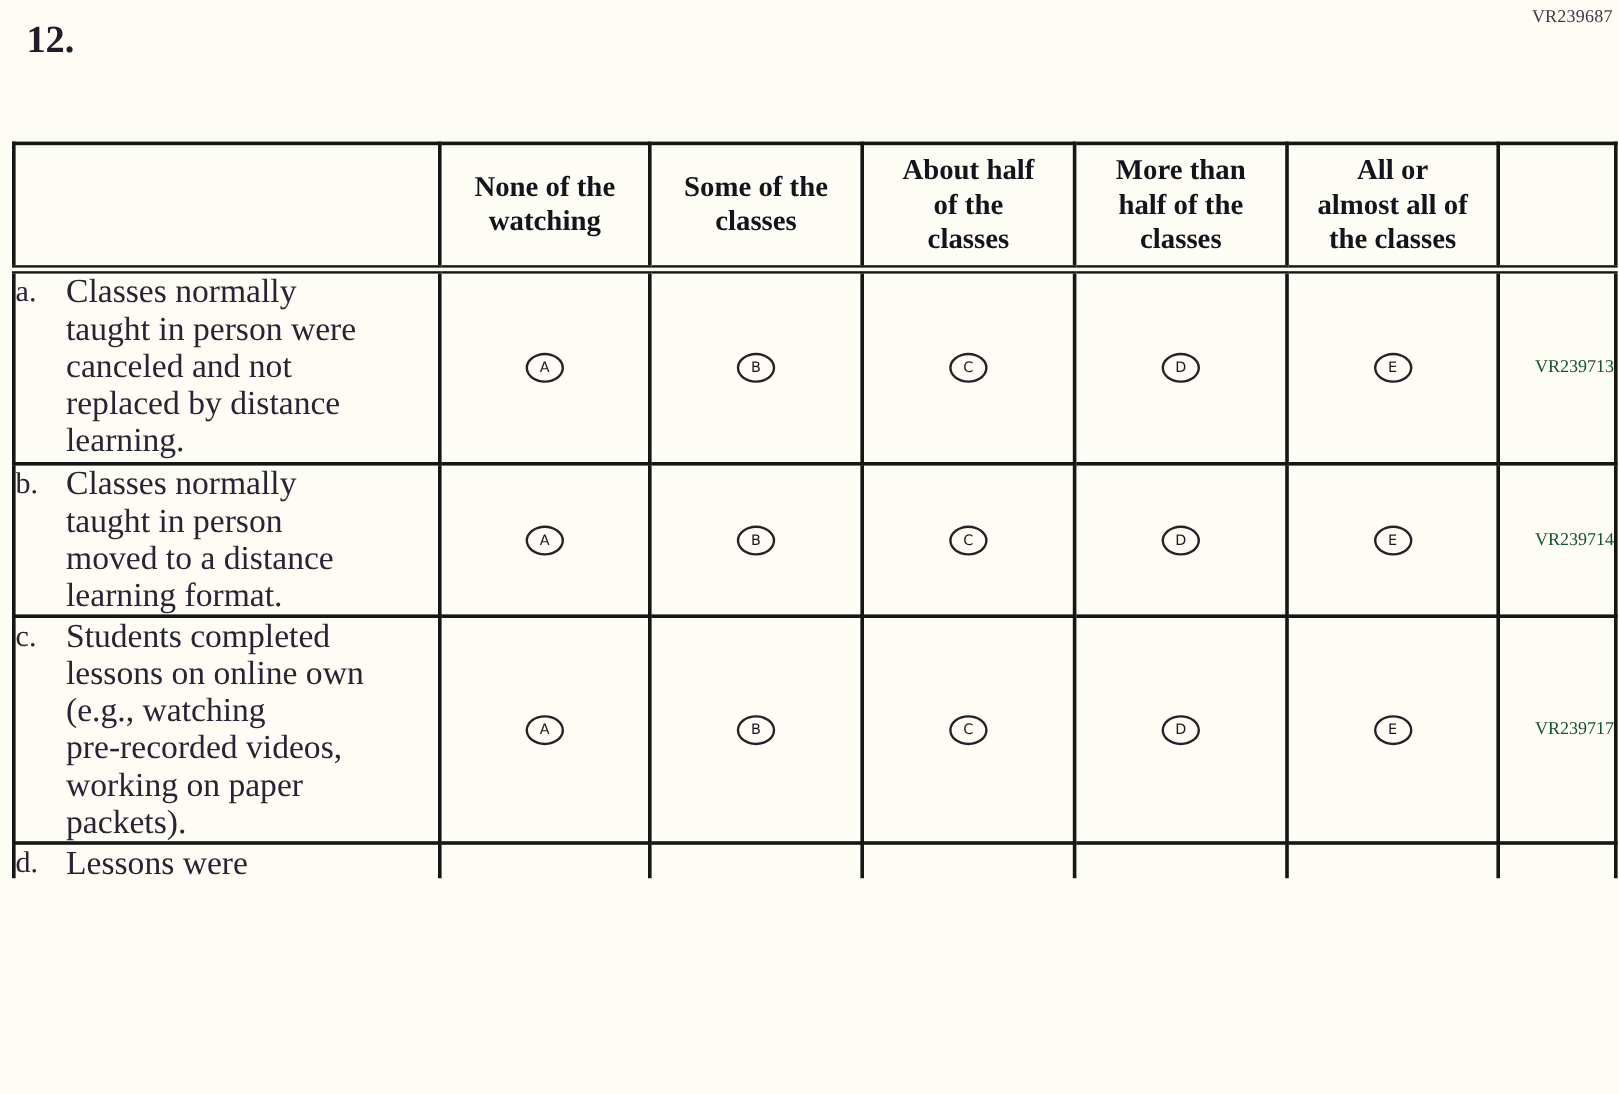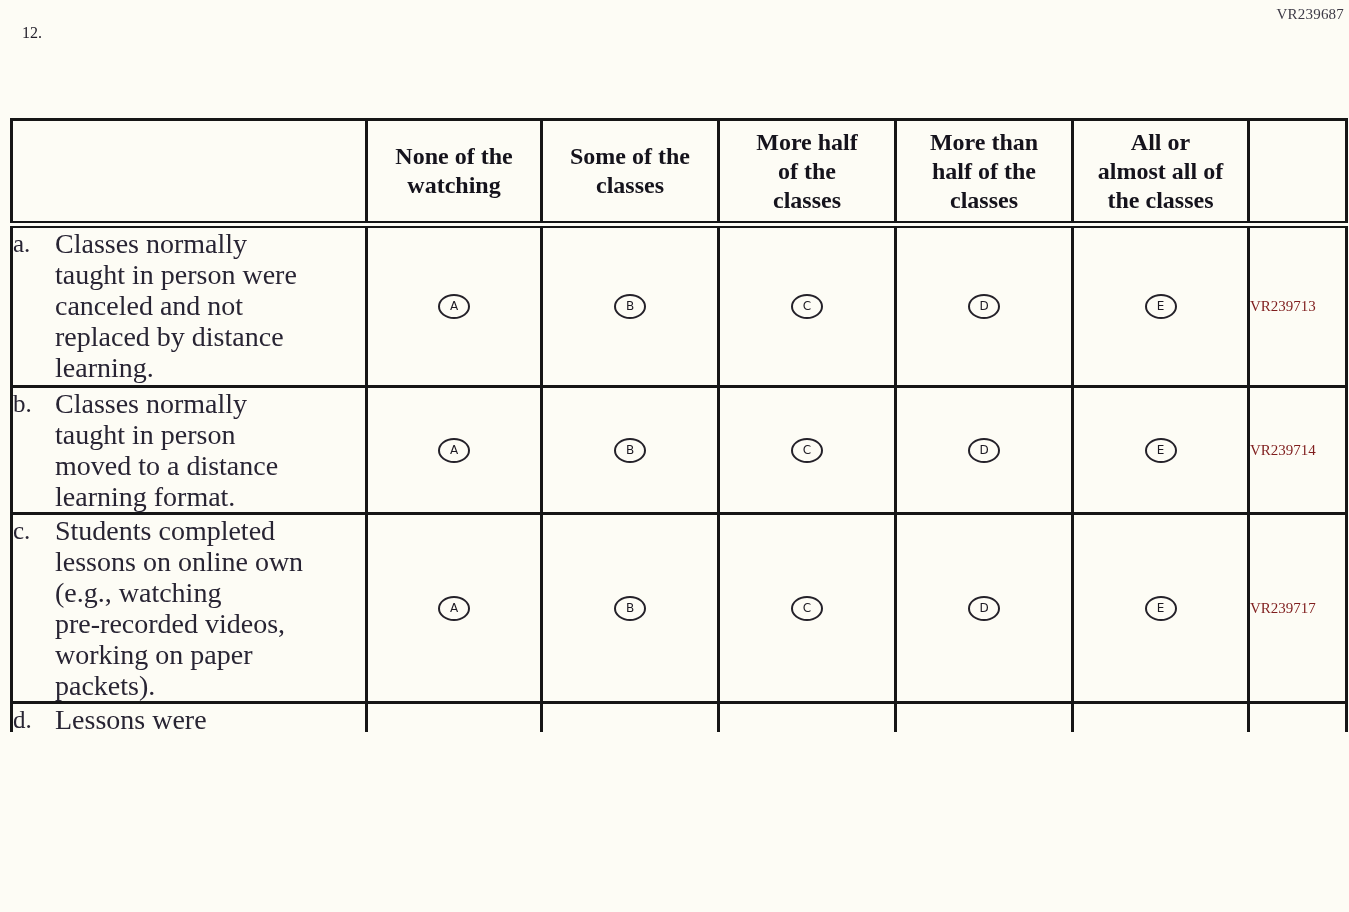--- a/index.html
+++ b/index.html
@@ -25,22 +25,22 @@
     color: #3e3b47;
   }
   .question {
     position: absolute;
     top: 16px;
     left: 22px;
     display: flex;
     align-items: flex-start;
   }
   .q-number {
-    font-weight: normal;
-    font-size: 16px;
+    font-weight: bold;
+    font-size: 32px;
     line-height: 33px;
     width: 40px;
     flex: 0 0 40px;
   }
   .q-text {
     font-size: 26px;
     line-height: 33px;
     color: #1d1a24;
   }
   .q-text b { font-weight: bold; }
@@ -97,24 +97,24 @@
     border-radius: 50%;
     font-family: "DejaVu Sans", sans-serif;
     font-size: 12px;
     line-height: 21px;
     text-align: center;
     color: #1c1922;
     cursor: pointer;
     background: transparent;
   }
   td.code-cell {
-    text-align: left;
+    text-align: right;
     vertical-align: middle;
     font-size: 15px;
-    color: #7f1d1d;
+    color: #14532d;
   }
   tr.row-a td { height: 157px; }
   tr.row-b td { height: 124px; }
   tr.row-c td { height: 184px; }
   tr.row-d td { height: 187px; }
 </style>
 </head>
 <body>
 
 <div class="page">
@@ -137,21 +137,21 @@
       <col style="width:176px">
       <col style="width:98px">
     </colgroup>
     <thead>
       <tr>
         <th></th>
         <th>None of the
 watching</th>
         <th>Some of the
 classes</th>
-        <th>More half
+        <th>About half
 of the
 classes</th>
         <th>More than
 half of the
 classes</th>
         <th>All or
 almost all of
 the classes</th>
         <th></th>
       </tr>

